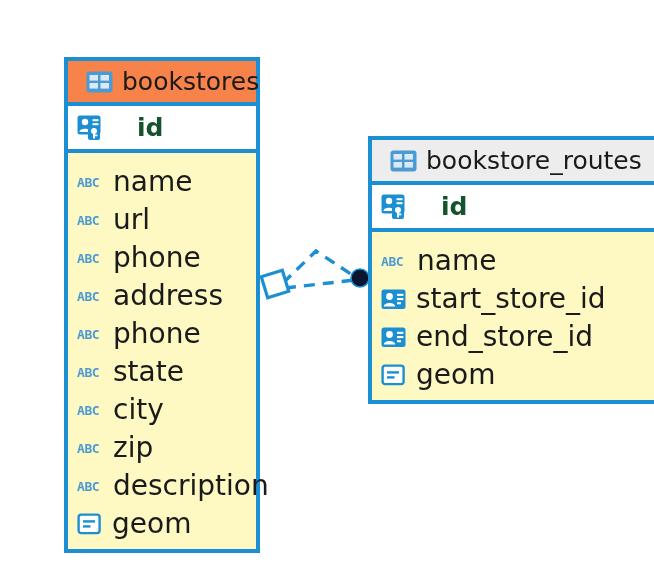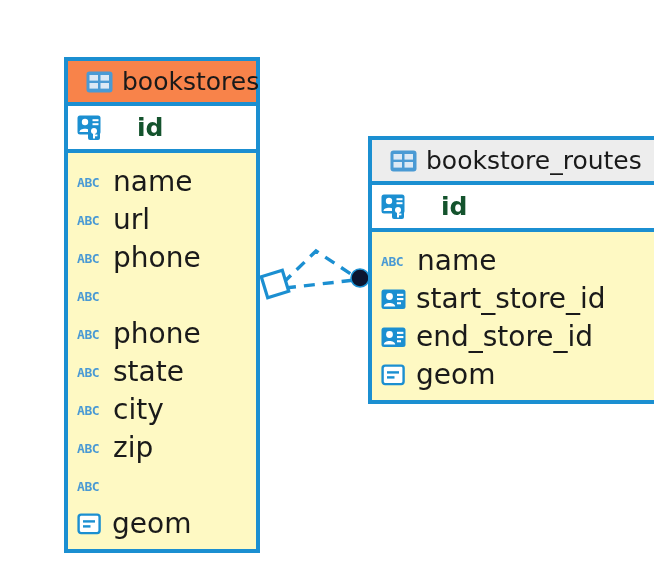--- a/index.html
+++ b/index.html
@@ -195,20 +195,21 @@
         </span>
         <span class="field-label">phone</span>
       </div>
 
       <div class="field-row">
         <span class="icon-abc">
           <svg width="27" height="13" viewBox="0 0 27 13">
             <text x="0" y="11" font-family="'DejaVu Sans Mono','Liberation Mono',monospace" font-size="13" font-weight="bold" fill="#4a9ad4" letter-spacing="-0.4">ABC</text>
           </svg>
         </span>
+        <span class="field-label">address</span>
       </div>
 
       <div class="field-row">
         <span class="icon-abc">
           <svg width="27" height="13" viewBox="0 0 27 13">
             <text x="0" y="11" font-family="'DejaVu Sans Mono','Liberation Mono',monospace" font-size="13" font-weight="bold" fill="#4a9ad4" letter-spacing="-0.4">ABC</text>
           </svg>
         </span>
         <span class="field-label">phone</span>
       </div>
@@ -239,20 +240,21 @@
         </span>
         <span class="field-label">zip</span>
       </div>
 
       <div class="field-row">
         <span class="icon-abc">
           <svg width="27" height="13" viewBox="0 0 27 13">
             <text x="0" y="11" font-family="'DejaVu Sans Mono','Liberation Mono',monospace" font-size="13" font-weight="bold" fill="#4a9ad4" letter-spacing="-0.4">ABC</text>
           </svg>
         </span>
+        <span class="field-label">description</span>
       </div>
 
       <div class="field-row">
         <span class="icon">
           <svg width="27" height="24" viewBox="0 0 27 24">
             <rect x="1.6" y="2.6" width="21" height="18.5" rx="2.5" fill="#ffffff" stroke="#1b8fd1" stroke-width="2.4"></rect>
             <rect x="6" y="8.2" width="12" height="2.4" fill="#1b8fd1"></rect>
             <rect x="6" y="13.2" width="7.5" height="2.4" fill="#1b8fd1"></rect>
           </svg>
         </span>

